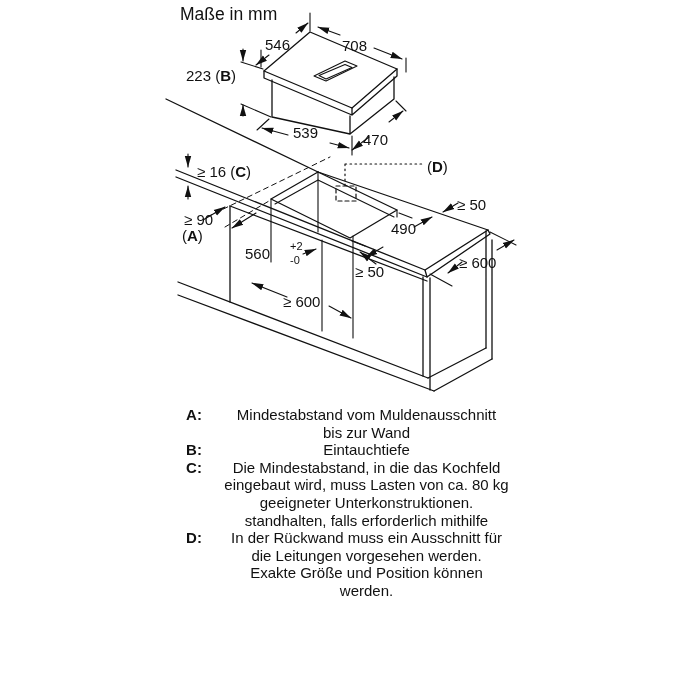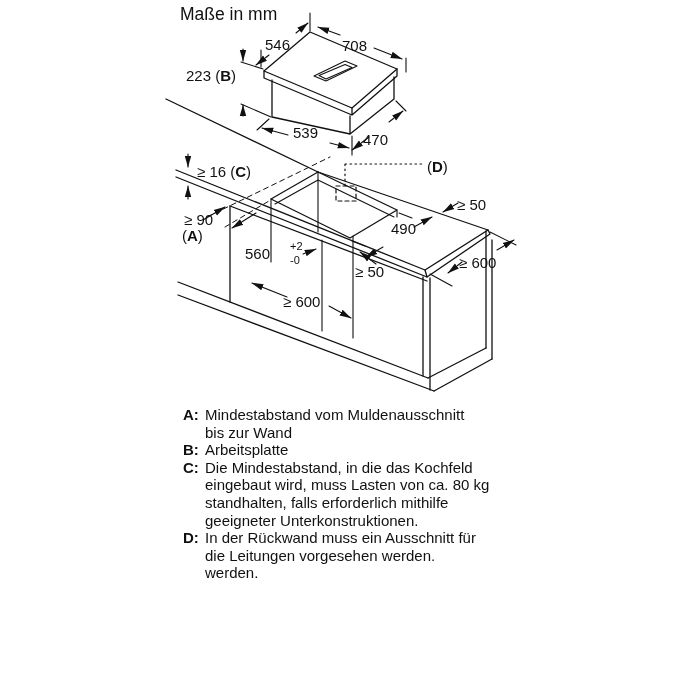--- a/index.html
+++ b/index.html
@@ -1,17 +1,17 @@
 <!DOCTYPE html>
 <html><head>
 <meta charset="utf-8">
 <style>
   html,body{margin:0;padding:0;background:#fff;}
   #stage{position:relative;width:700px;height:700px;background:#fff;overflow:hidden;
-         font-family:"Liberation Sans",sans-serif;color:#111;}
+         font-family:"Liberation Sans",sans-serif;color:#111;text-align:center;}
   #drawing{position:absolute;left:0;top:0;}
   .ln{fill:none;stroke:#111;stroke-width:1.3;stroke-linecap:round;stroke-linejoin:round;}
   .thin{stroke-width:1.1;}
   .dot{stroke-dasharray:1.6 3.4;stroke-width:1.2;}
   .dsh{stroke-dasharray:5 4;stroke-width:1;}
   .dshr{stroke-dasharray:4 3;stroke-width:1.2;}
   text{font-family:"Liberation Sans",sans-serif;font-size:15px;fill:#111;}
   .t17{font-size:17.5px;}
   .t11{font-size:11px;}
   .b{font-weight:bold;}
@@ -162,35 +162,36 @@
     <div class="entry">
       <div class="lab">A:</div>
       <div class="lines">
         <div>Mindestabstand vom Muldenausschnitt</div>
         <div>bis zur Wand</div>
       </div>
     </div>
     <div class="entry">
       <div class="lab">B:</div>
       <div class="lines">
-        <div>Arbeitsplatte</div>
+        <div>Eintauchtiefe</div>
       </div>
     </div>
     <div class="entry">
       <div class="lab">C:</div>
       <div class="lines">
         <div>Die Mindestabstand, in die das Kochfeld</div>
         <div>eingebaut wird, muss Lasten von ca. 80 kg</div>
+        <div>geeigneter Unterkonstruktionen.</div>
         <div>standhalten, falls erforderlich mithilfe</div>
-        <div>geeigneter Unterkonstruktionen.</div>
       </div>
     </div>
     <div class="entry">
       <div class="lab">D:</div>
       <div class="lines">
         <div>In der Rückwand muss ein Ausschnitt für</div>
         <div>die Leitungen vorgesehen werden.</div>
+        <div>Exakte Größe und Position können</div>
         <div>werden.</div>
       </div>
     </div>
   </div>
 
 </div>
 
 </body></html>

